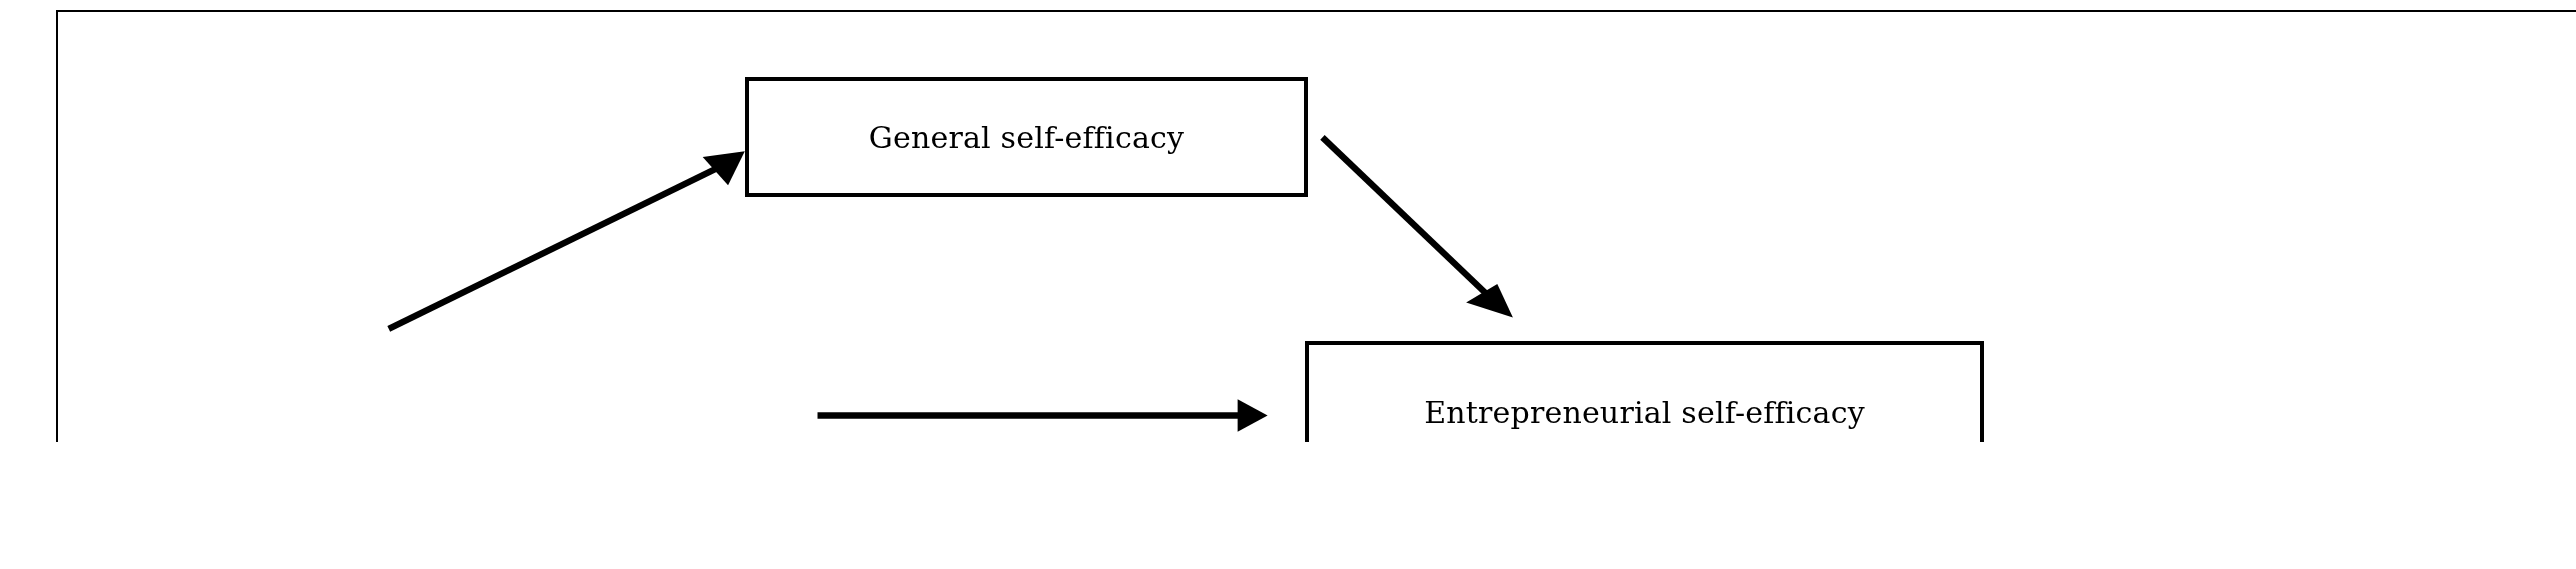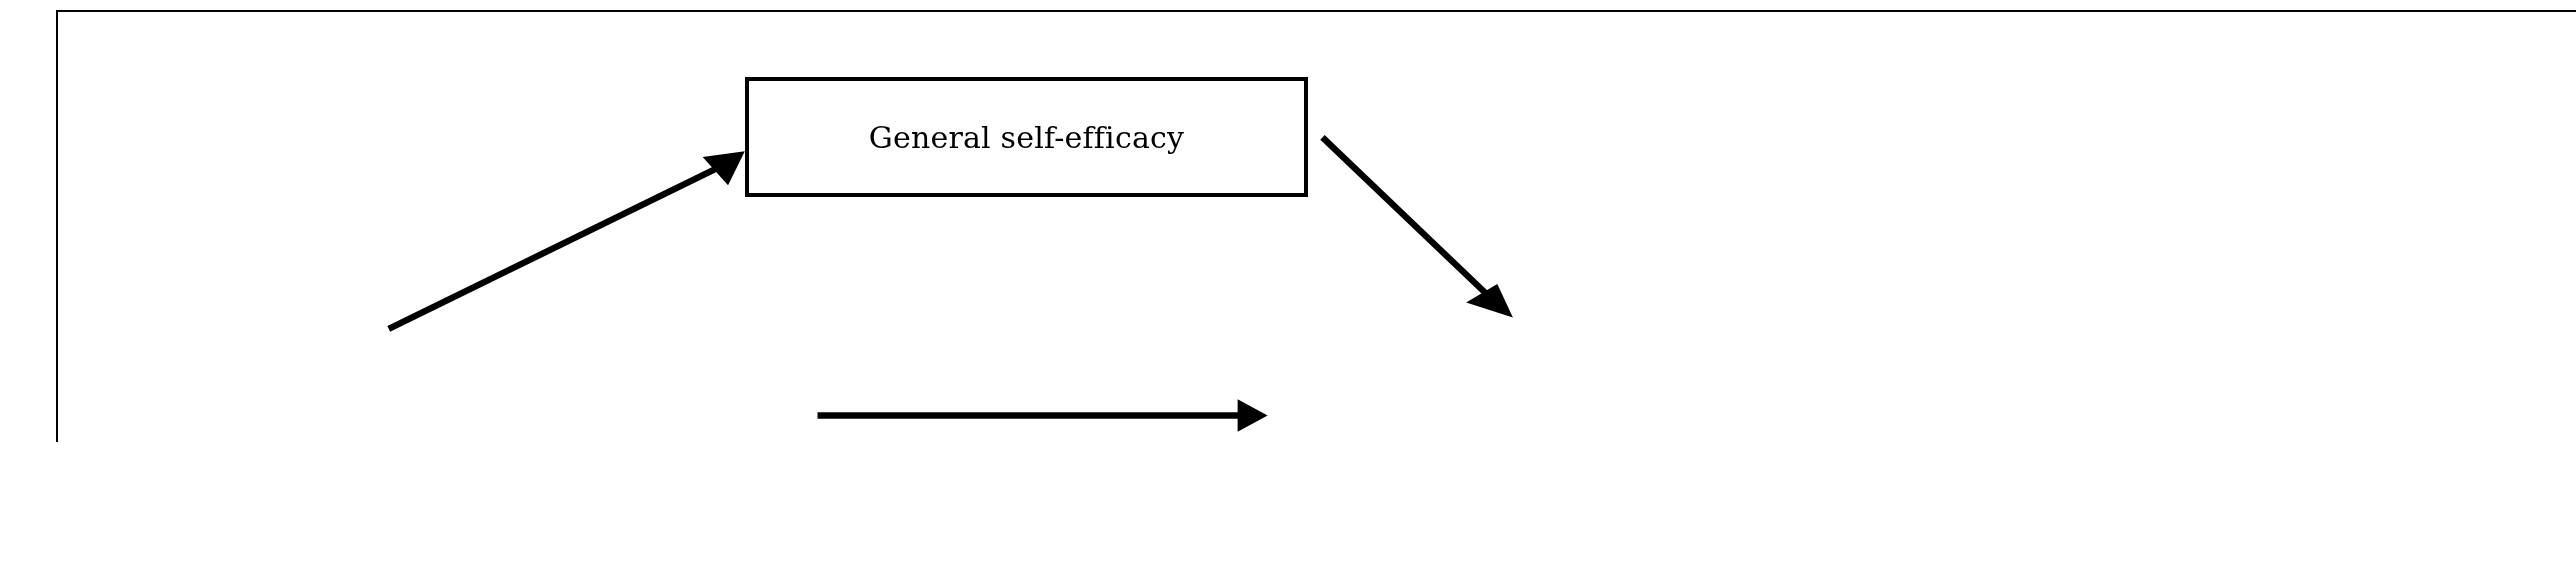--- a/index.html
+++ b/index.html
@@ -101,15 +101,18 @@
       <line x1="1335" y1="720" x2="2075" y2="720" stroke="#000000" stroke-width="11" stroke-linecap="butt"></line>
       <polygon points="2115,720 2063,692 2063,748" fill="#000000"></polygon>
     </g>
   </svg>
 
   <div class="node" id="node-general">
     <span class="node-label">General self-efficacy</span>
   </div>
 
 
+  <div class="node" id="node-entrepreneurial">
+    <span class="node-label">Entrepreneurial self-efficacy</span>
+  </div>
 
 </div>
 
 
 </body></html>

